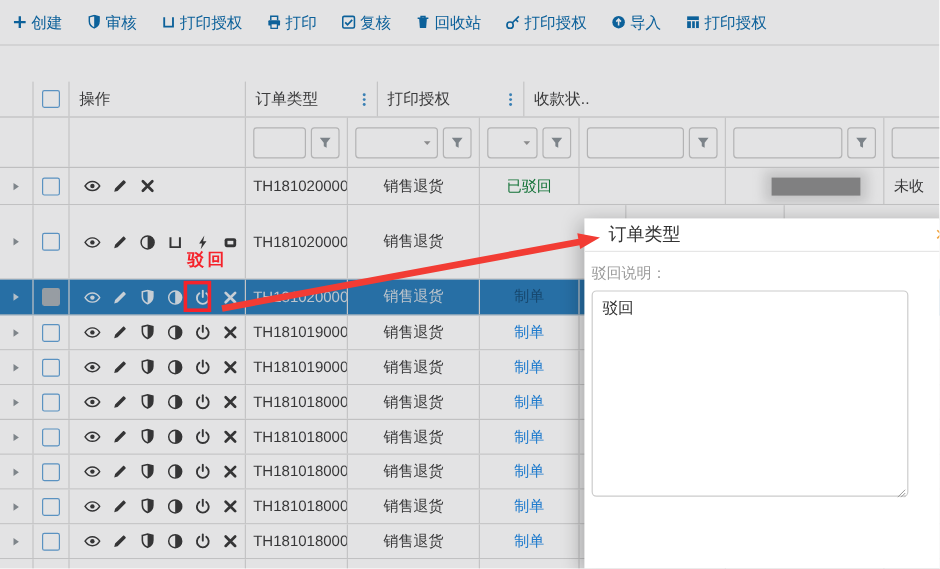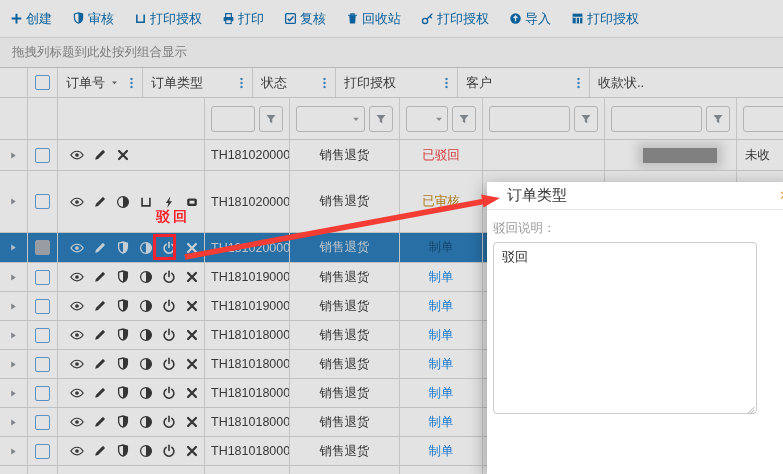--- a/index.html
+++ b/index.html
@@ -50,21 +50,21 @@
   .tr.selected .c-expand { color:#c9d6e0; }
   .exp-ic { width:9px; height:9px; display:inline-flex; cursor:pointer; }
   .cb { width:15px; height:15px; border:1px solid #63a3d8; border-radius:2px; background:#fff;
         margin:0 auto; cursor:pointer; }
   .cb-filled { background:#a9b0b6; border-color:#a9b0b6; }
   .c-ops { padding-left:12px; gap:9px; color:#3a3a3a; }
   .tr.selected .c-ops { color:#dfe7ee; }
   .op { width:14px; height:14px; display:inline-flex; cursor:pointer; flex:0 0 auto; }
   .c-order { padding-left:6px; }
   .c-type, .c-status { justify-content:center; }
-  .st-reject { color:#ef4444; }
+  .st-reject { color:#15803d; }
   .st-audited { color:#c28a1e; }
   .st-draft { color:#1e88e5; }
   .tr.selected .st-draft { color:#174f7a; }
   .redact { width:74px; height:15px; background:#8f8f8f; margin-left:38px;
             box-shadow:0 0 10px 6px rgba(155,155,155,.35); }
   .c-payment { padding-left:8px; }
 
   
   .dim { position:absolute; inset:0; background:rgba(25,28,32,.12); z-index:40; pointer-events:none; }
 
@@ -176,84 +176,47 @@
         <span class="icon">
           <svg viewBox="0 0 16 16">
             <rect x="2" y="2" width="12" height="12" fill="currentColor"></rect>
             <path d="M2 6.5h12M6.5 6.5V14M10.5 6.5V14" stroke="#fff" stroke-width="1.3"></path>
           </svg>
         </span>
         <span>打印授权</span>
       </span>
     </div>
 
-  <div class="hint">拖拽列标题到此处按列组合显示</div>
 
   <div class="table">
     <div class="trow thead" id="thead">
         <div class="cell" style="width: 28px; flex: 0 0 28px;"></div>
         <div class="cell" style="width: 30px; flex: 0 0 30px;">
           <span class="cb"></span>
         </div>
-        <div class="cell" style="width: 85px; flex: 0 0 85px;">
+        <div class="cell" style="width: 147px; flex: 0 0 147px;">
           <span class="th-label">
-            <span>订单号</span>
-            <span class="sort-caret">
-              <svg viewBox="0 0 16 16">
-                <path d="M3.5 6l4.5 5 4.5-5z" fill="currentColor"></path>
-              </svg>
-            </span>
+            <span>操作</span>
+          </span>
+        </div>
+        <div class="cell" style="width: 110px; flex: 0 0 110px;">
+          <span class="th-label">
+            <span>订单类型</span>
           </span>
           <span class="menu-dots">
             <svg viewBox="0 0 16 16">
               <circle cx="8" cy="3" r="1.5" fill="currentColor"></circle>
               <circle cx="8" cy="8" r="1.5" fill="currentColor"></circle>
               <circle cx="8" cy="13" r="1.5" fill="currentColor"></circle>
             </svg>
           </span>
         </div>
-        <div class="cell" style="width: 110px; flex: 0 0 110px;">
-          <span class="th-label">
-            <span>订单类型</span>
-          </span>
-          <span class="menu-dots">
-            <svg viewBox="0 0 16 16">
-              <circle cx="8" cy="3" r="1.5" fill="currentColor"></circle>
-              <circle cx="8" cy="8" r="1.5" fill="currentColor"></circle>
-              <circle cx="8" cy="13" r="1.5" fill="currentColor"></circle>
-            </svg>
-          </span>
-        </div>
-        <div class="cell" style="width: 83px; flex: 0 0 83px;">
-          <span class="th-label">
-            <span>状态</span>
-          </span>
-          <span class="menu-dots">
-            <svg viewBox="0 0 16 16">
-              <circle cx="8" cy="3" r="1.5" fill="currentColor"></circle>
-              <circle cx="8" cy="8" r="1.5" fill="currentColor"></circle>
-              <circle cx="8" cy="13" r="1.5" fill="currentColor"></circle>
-            </svg>
-          </span>
-        </div>
         <div class="cell" style="width: 122px; flex: 0 0 122px;">
           <span class="th-label">
             <span>打印授权</span>
-          </span>
-          <span class="menu-dots">
-            <svg viewBox="0 0 16 16">
-              <circle cx="8" cy="3" r="1.5" fill="currentColor"></circle>
-              <circle cx="8" cy="8" r="1.5" fill="currentColor"></circle>
-              <circle cx="8" cy="13" r="1.5" fill="currentColor"></circle>
-            </svg>
-          </span>
-        </div>
-        <div class="cell" style="width: 132px; flex: 0 0 132px;">
-          <span class="th-label">
-            <span>客户</span>
           </span>
           <span class="menu-dots">
             <svg viewBox="0 0 16 16">
               <circle cx="8" cy="3" r="1.5" fill="currentColor"></circle>
               <circle cx="8" cy="8" r="1.5" fill="currentColor"></circle>
               <circle cx="8" cy="13" r="1.5" fill="currentColor"></circle>
             </svg>
           </span>
         </div>
         <div class="cell" style="width: 66px; flex: 0 0 66px;">
@@ -426,23 +389,20 @@
             </span>
             <span class="op">
               <svg viewBox="0 0 16 16">
                 <rect x="2.5" y="4" width="11" height="8.5" rx="2" fill="currentColor"></rect>
                 <rect x="5.2" y="6.5" width="5.6" height="3.4" fill="#fff"></rect>
               </svg>
             </span>
           </div>
           <div class="cell c-order" style="width: 85px; flex: 0 0 85px;">TH1810200007</div>
           <div class="cell c-type" style="width: 110px; flex: 0 0 110px;">销售退货</div>
-          <div class="cell c-status" style="width: 83px; flex: 0 0 83px;">
-            <span class="st-audited">已审核</span>
-          </div>
           <div class="cell c-related" style="width: 122px; flex: 0 0 122px;"></div>
           <div class="cell c-customer" style="width: 132px; flex: 0 0 132px;"></div>
           <div class="cell c-payment" style="width: 66px; flex: 0 0 66px;"></div>
         </div>
         <div class="trow tr selected" style="height: 30px;">
           <div class="cell c-expand" style="width: 28px; flex: 0 0 28px;">
             <span class="exp-ic">
               <svg viewBox="0 0 16 16">
                 <path d="M4 2.5l8 5.5-8 5.5z" fill="currentColor"></path>
               </svg>

